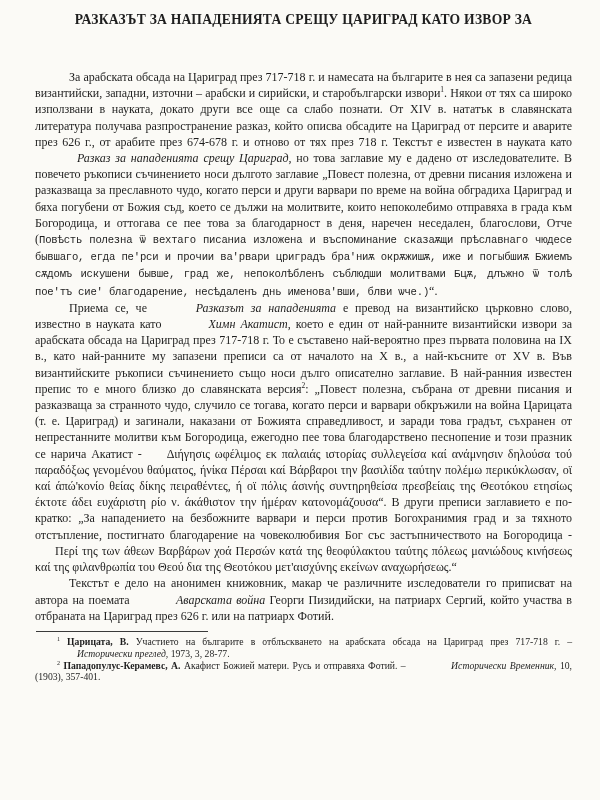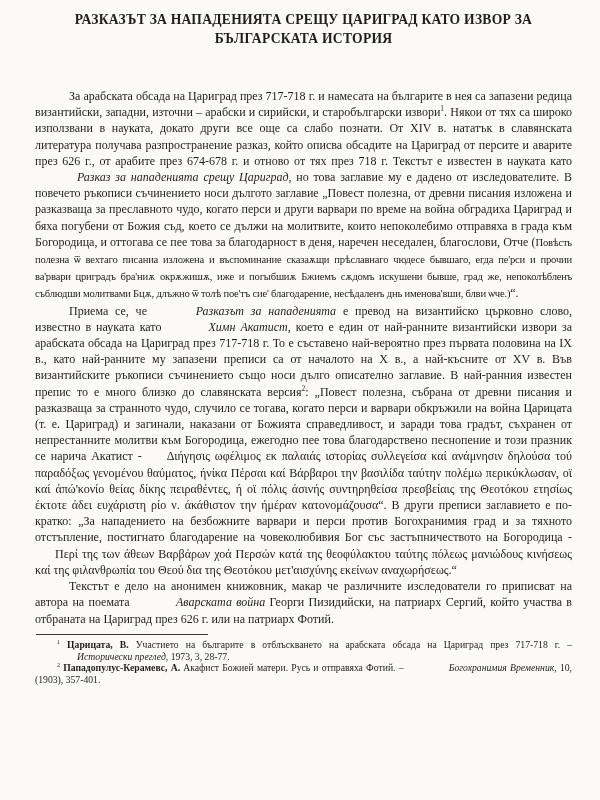--- a/index.html
+++ b/index.html
@@ -48,21 +48,21 @@
     text-indent: 34px;
   }
   .it { font-style: italic; margin-left: 42px; }
   .b  { font-weight: bold; }
   .sup {
     vertical-align: super;
     font-size: 0.62em;
     line-height: 0;
   }
   .slav {
-    font-family: Liberation Serif, serif;
+    font-family: Liberation Mono, monospace;
     font-size: 10.6px;
     letter-spacing: -0.2px;
   }
   .gk { font-family: "Liberation Serif", serif; margin-left: 20px; }
   .footnotes {
     margin-top: 4px;
     font-size: 9.7px;
     line-height: 11.8px;
     text-align: justify;
   }
@@ -78,33 +78,32 @@
   }
 </style>
 </head>
 <body>
 
 <div class="page">
 
   <header>
     <div class="title">
       <div>РАЗКАЗЪТ ЗА НАПАДЕНИЯТА СРЕЩУ ЦАРИГРАД КАТО ИЗВОР ЗА</div>
-      <div>БЪЛГАРСКАТА ИСТОРИЯ</div>
     </div>
   </header>
 
   <main class="body-text">
     <p><span>За арабската обсада на Цариград през 717-718 г. и намесата на българите в нея са запазени редица византийски, западни, източни – арабски и сирийски, и старобългарски извори</span><sup class="sup">1</sup><span>. Някои от тях са широко използвани в науката, докато други все още са слабо познати. От XIV в. нататък в славянската литература получава разпространение разказ, който описва обсадите на Цариград от персите и аварите през 626 г., от арабите през 674-678 г. и отново от тях през 718 г. Текстът е известен в науката като </span><span class="it">Разказ за нападенията срещу Цариград</span><span>, но това заглавие му е дадено от изследователите. В повечето ръкописи съчинението носи дългото заглавие „Повест полезна, от древни писания изложена и разказваща за преславното чудо, когато перси и други варвари по време на война обградиха Цариград и бяха погубени от Божия съд, което се дължи на молитвите, които непоколебимо отправяха в града към Богородица, и оттогава се пее това за благодарност в деня, наречен неседален, благослови, Отче (</span><span class="slav">Повѣсть полезна ѿ вехтаго писаниа изложена и въспоминание сказаѫщи прѣславнаго чюдесе бывшаго, егда пе'рси и прочии ва'рвари цриградъ бра'ниѫ окрѫжишѫ, иже и погыбшиѫ Бжиемъ сѫдомъ искушени бывше, град же, непоколѣбленъ съблюдши молитвами Бцѫ, длъжно ѿ толѣ пое'тъ сие' благодарение, несѣдаленъ днь именова'вши, блви ѡче.)</span><span>“.</span></p>
 
     <p><span>Приема се, че </span><span class="it">Разказът за нападенията</span><span> е превод на византийско църковно слово, известно в науката като </span><span class="it">Химн Акатист</span><span>, което е един от най-ранните византийски извори за арабската обсада на Цариград през 717-718 г. То е съставено най-вероятно през първата половина на IX в., като най-ранните му запазени преписи са от началото на X в., а най-късните от XV в. Във византийските ръкописи съчинението също носи дълго описателно заглавие. В най-ранния известен препис то е много близко до славянската версия</span><sup class="sup">2</sup><span>: „Повест полезна, събрана от древни писания и разказваща за странното чудо, случило се тогава, когато перси и варвари обкръжили на война Царицата (т. е. Цариград) и загинали, наказани от Божията справедливост, и заради това градът, съхранен от непрестанните молитви към Богородица, ежегодно пее това благодарствено песнопение и този празник се нарича Акатист - </span><span class="gk">Διήγησις ωφέλιμος εκ παλαιάς ιστορίας συλλεγείσα καί ανάμνησιν δηλούσα τού παραδόξως γενομένου θαύματος, ήνίκα Πέρσαι καί Βάρβαροι την βασιλίδα ταύτην πολέμω περικύκλωσαν, οϊ καί άπώ'κονίο θείας δίκης πειραθέντες, ή οϊ πόλις άσινής συντηρηθείσα πρεσβείαις της Θεοτόκου ετησίως έκτοτε άδει ευχάριστη ρίο ν. άκάθιστον την ήμέραν κατονομάζουσα</span><span>“. В други преписи заглавието е по-кратко: „За нападението на безбожните варвари и перси против Богохранимия град и за тяхното отстъпление, постигнато благодарение на човеколюбивия Бог със застъпничеството на Богородица - </span><span class="gk">Περί της των άθεων Βαρβάρων χοά Περσών κατά της θεοφύλακτου ταύτης πόλεως μανιώδους κινήσεως καί της φιλανθρωπία του Θεού δια της Θεοτόκου μετ'αισχύνης εκείνων αναχωρήσεως.</span><span>“</span></p>
 
     <p><span>Текстът е дело на анонимен книжовник, макар че различните изследователи го приписват на автора на поемата </span><span class="it">Аварската война</span><span> Георги Пизидийски, на патриарх Сергий, който участва в отбраната на Цариград през 626 г. или на патриарх Фотий.</span></p>
   </main>
 
   <footer class="footnotes">
     <hr class="fnrule">
     <p><sup class="sup">1</sup>
       <span class="b">Царицата, В.</span><span> Участието на българите в отблъскването на арабската обсада на Цариград през 717-718 г. – </span><span class="it">Исторически преглед</span><span>, 1973, 3, 28-77.</span></p>
     <p><sup class="sup">2</sup>
-      <span class="b">Пападопулус-Керамевс, А.</span><span> Акафист Божией матери. Русь и отправяха Фотий. – </span><span class="it">Богохранимия Временник</span><span>, 10, (1903), 357-401.</span></p>
+      <span class="b">Пападопулус-Керамевс, А.</span><span> Акафист Божией матери. Русь и отправяха Фотий. – </span><span class="it">Исторически Временник</span><span>, 10, (1903), 357-401.</span></p>
   </footer>
 
 </div>
 
 </body></html>

